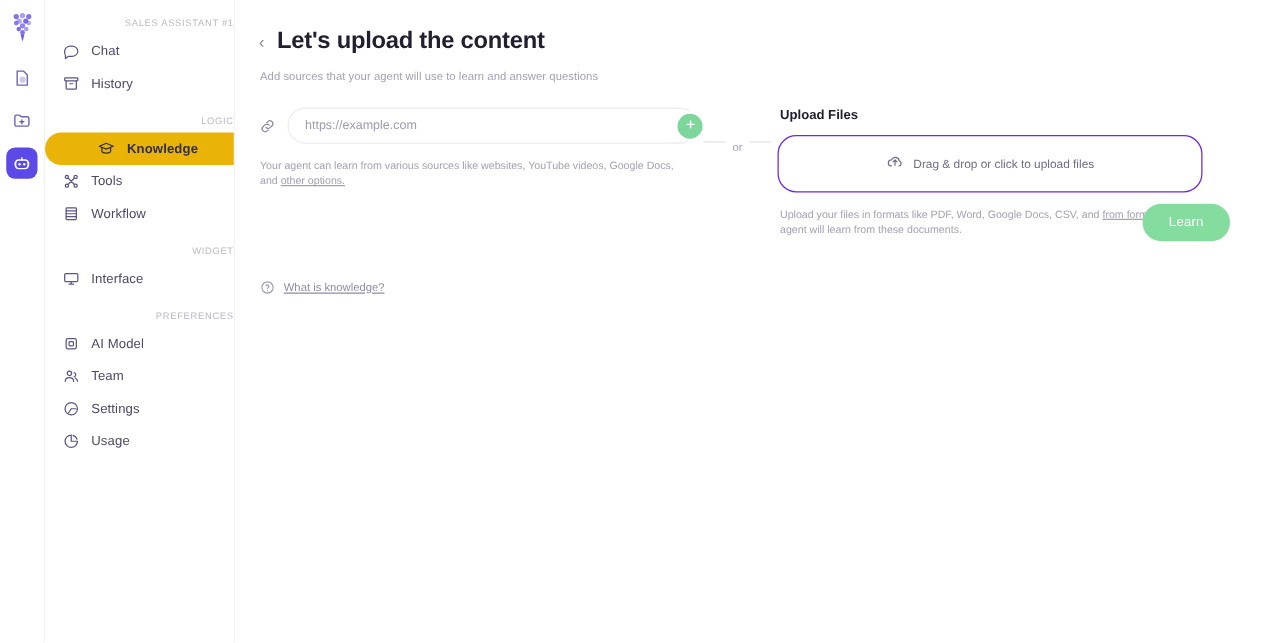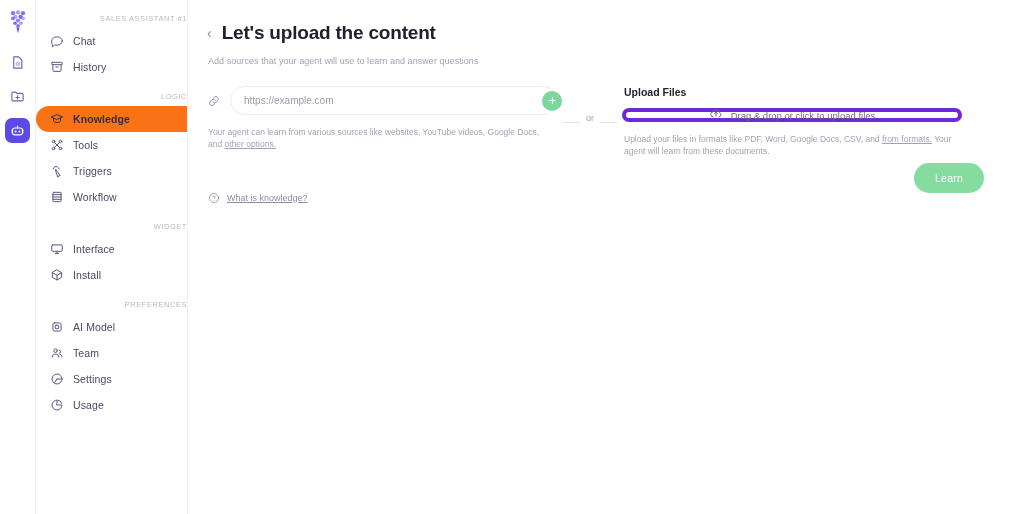--- a/index.html
+++ b/index.html
@@ -91,21 +91,22 @@
     position: relative;
   }
   .nav-item .nav-label {
     font-size: 10.5px;
     color: #4c4866;
     font-weight: 400;
     letter-spacing: 0.1px;
     white-space: nowrap;
   }
   .nav-item.active {
-    background: #f97316;
+    background: #eab308;
+    justify-content: center;
   }
   .nav-item.active .nav-label {
     color: #312e4e;
     font-weight: 700;
   }
   .nav-icon {
     width: 15px;
     height: 15px;
     display: flex;
     align-items: center;
@@ -228,39 +229,39 @@
     max-width: 340px;
   }
   .helper a {
     color: #a3a1b4;
     text-decoration: underline;
   }
 
   .or-sep {
     width: 64px;
     display: flex;
-    align-items: flex-end;
+    align-items: flex-start;
     justify-content: center;
     gap: 6px;
     margin-top: 27px;
     flex: 0 0 64px;
   }
   .or-line {
     height: 1px;
     width: 17px;
     background: #e4e3ea;
   }
   .or-text {
     font-size: 9px;
     color: #a3a1b4;
   }
 
   .dropzone {
-    height: 14px;
-    border: 4px solid #6d28d9;
+    height: 46px;
+    border: 1px solid #6d28d9;
     border-radius: 15px;
     display: flex;
     align-items: center;
     justify-content: center;
     gap: 8px;
     cursor: pointer;
     background: #ffffff;
   }
   .dropzone-text {
     font-size: 9.5px;
@@ -399,30 +400,20 @@
           <circle cx="6" cy="6" r="2.2"></circle>
             <circle cx="18" cy="6" r="2.2"></circle>
           <circle cx="6" cy="18" r="2.2"></circle>
             <circle cx="18" cy="18" r="2.2"></circle>
           <path d="M7.6 7.6 16.4 16.4M16.4 7.6 7.6 16.4"></path>
         </svg>
       </span>
       <span class="nav-label">Tools</span>
     </div>
 
-    <div class="nav-item">
-      <span class="nav-icon">
-        <svg width="14" height="14" viewBox="0 0 24 24" fill="none" stroke="#5b5582" stroke-width="1.7" stroke-linecap="round" stroke-linejoin="round">
-          <path d="M9 4.5a5 5 0 0 1 6.5 4"></path>
-          <path d="M5.5 8.5a6.6 6.6 0 0 1 3-4"></path>
-          <path d="M10 9.5 17.5 20l-2.6.4-1.4 2.2-3.5-9.6z"></path>
-        </svg>
-      </span>
-      <span class="nav-label">Triggers</span>
-    </div>
 
     <div class="nav-item">
       <span class="nav-icon">
         <svg width="14" height="14" viewBox="0 0 24 24" fill="none" stroke="#5b5582" stroke-width="1.7" stroke-linecap="round" stroke-linejoin="round">
           <rect x="5" y="4" width="14" height="16" rx="1.2"></rect>
           <path d="M5 8h14M5 12h14M5 16h14"></path>
         </svg>
       </span>
       <span class="nav-label">Workflow</span>
     </div>
@@ -433,29 +424,20 @@
       <span class="nav-icon">
         <svg width="14" height="14" viewBox="0 0 24 24" fill="none" stroke="#5b5582" stroke-width="1.7" stroke-linecap="round" stroke-linejoin="round">
           <rect x="3" y="5" width="18" height="11" rx="1.6"></rect>
           <path d="M9 19.5h6M12 16.5v3"></path>
         </svg>
       </span>
       <span class="nav-label">Interface</span>
     </div>
 
 
-    <div class="nav-item">
-      <span class="nav-icon">
-        <svg width="14" height="14" viewBox="0 0 24 24" fill="none" stroke="#5b5582" stroke-width="1.7" stroke-linecap="round" stroke-linejoin="round">
-          <path d="M12 3.5 20 8v8l-8 4.5L4 16V8z"></path>
-          <path d="M4 8l8 4.5L20 8M12 12.5v8"></path>
-        </svg>
-      </span>
-      <span class="nav-label">Install</span>
-    </div>
 
     <div class="nav-section-title spaced">PREFERENCES</div>
 
     <div class="nav-item">
       <span class="nav-icon">
         <svg width="14" height="14" viewBox="0 0 24 24" fill="none" stroke="#5b5582" stroke-width="1.7" stroke-linecap="round" stroke-linejoin="round">
           <rect x="5" y="5" width="14" height="14" rx="2.4"></rect>
           <rect x="9" y="9" width="6" height="6" rx="1.2"></rect>
         </svg>
       </span>

